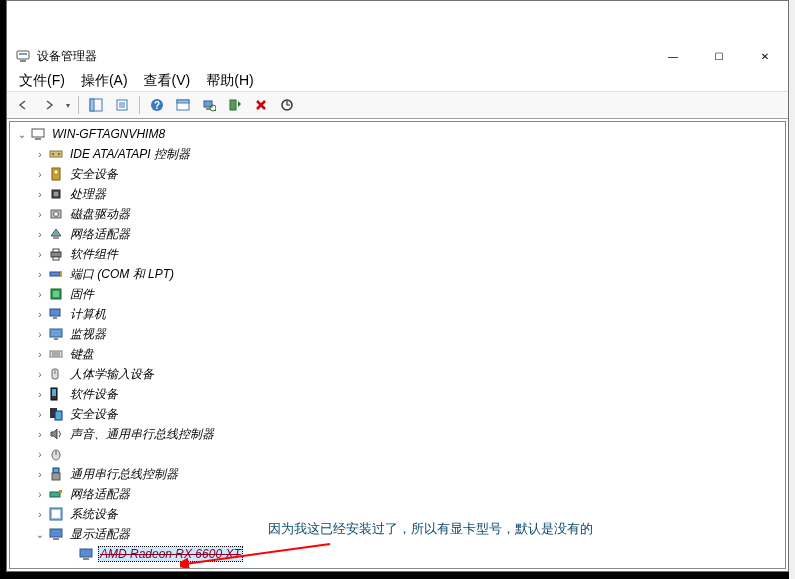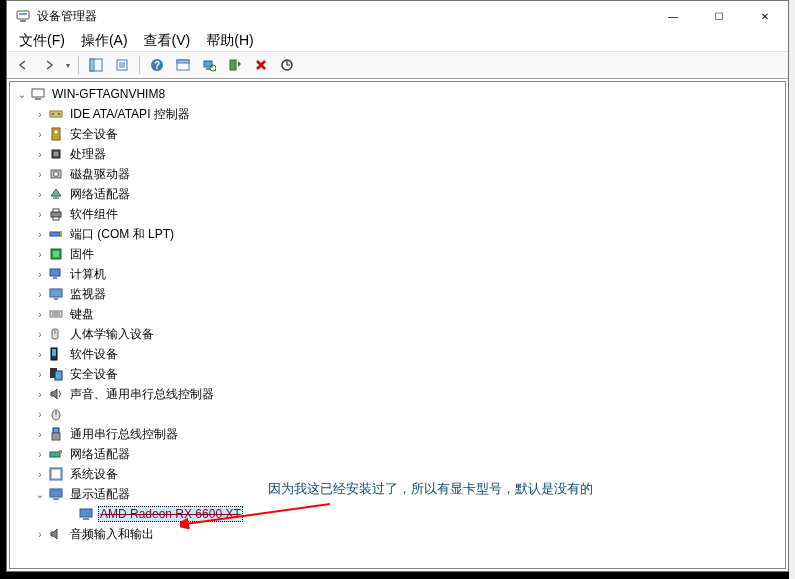--- a/index.html
+++ b/index.html
@@ -22,20 +22,21 @@
     display: flex;
     flex-direction: column;
   }
   
   .titlebar {
     height: 30px;
     display: flex;
     align-items: center;
     padding-left: 8px;
     background: #fff;
+    margin-top: 40px;
   }
   .titlebar .app-icon {
     width: 16px; height: 16px;
     margin-right: 6px;
   }
   .titlebar .title {
     font-size: 12px;
     color: #000;
     flex: 1;
   }
@@ -112,21 +113,21 @@
     display: inline-flex; align-items: center; justify-content: center;
     font-size: 10px;
     color: #666;
     cursor: pointer;
   }
   .node-icon {
     width: 16px; height: 16px;
     display: inline-flex; align-items:center; justify-content:center;
     margin-right: 4px;
   }
-  .node-label { padding: 1px 2px; }
+  .node-label { padding: 1px 2px; font-style: italic; }
   .node.selected .node-label {
     background: #cce8ff;
     border: 1px dotted #000;
     text-decoration: line-through;
     color: #8b0020;
     padding: 0 1px;
   }
   .indent-0 { padding-left: 4px; }
   .indent-1 { padding-left: 22px; }
   .indent-2 { padding-left: 52px; }

